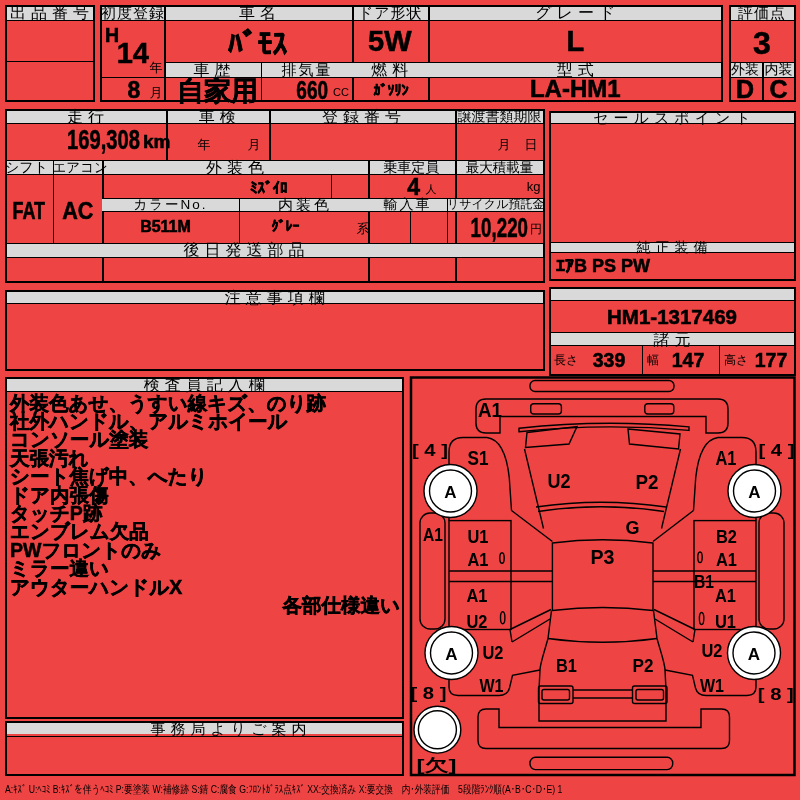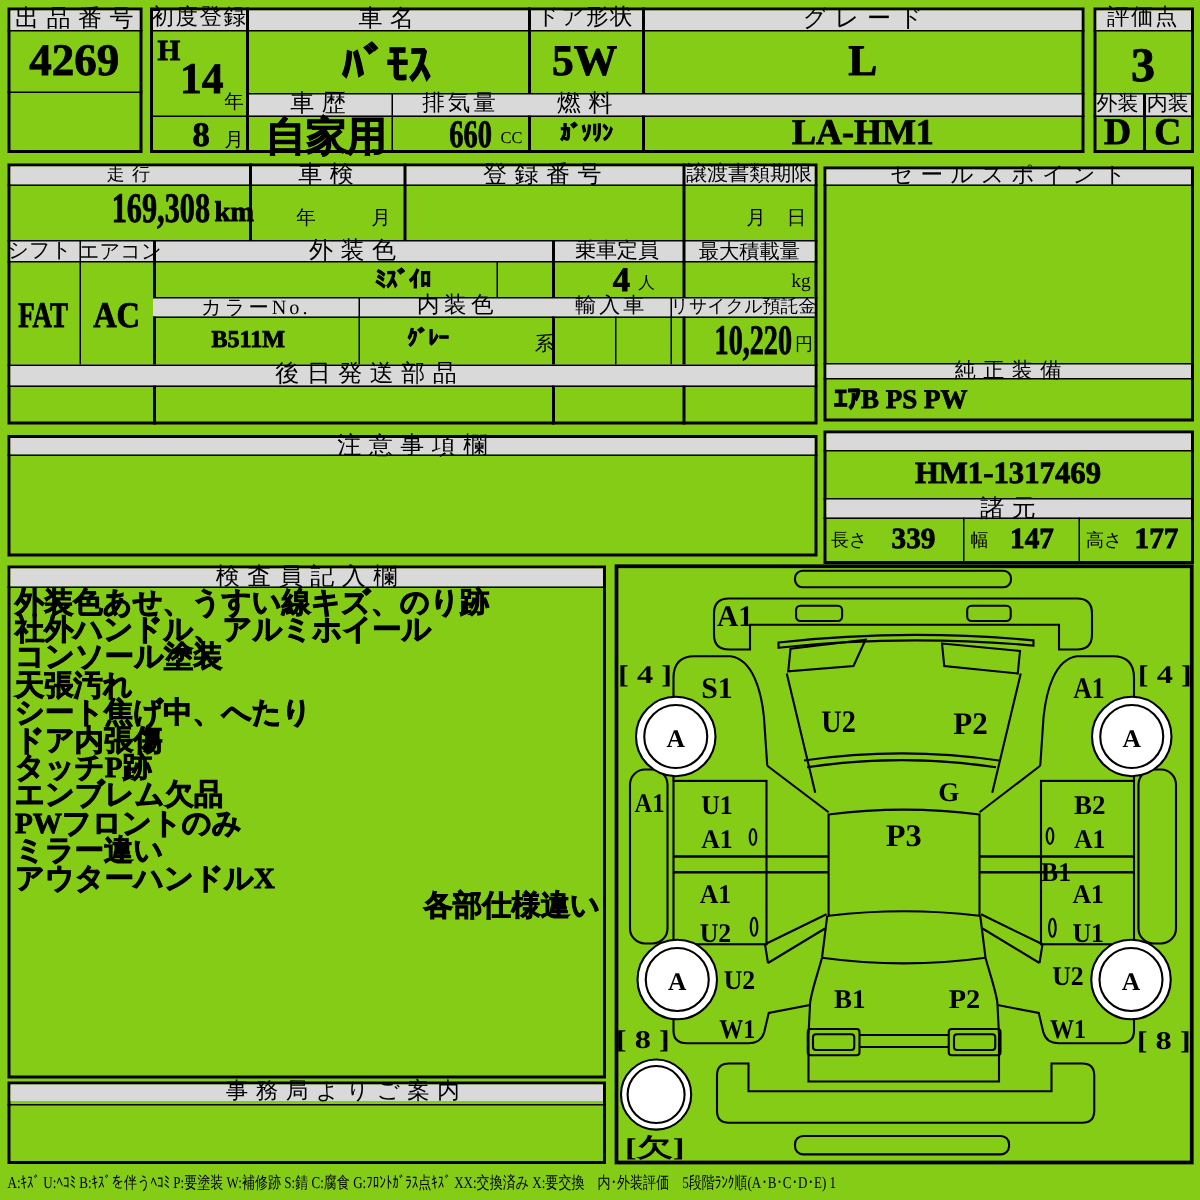--- a/index.html
+++ b/index.html
@@ -1,29 +1,28 @@
 <!DOCTYPE html>
 <html><head><meta charset="utf-8"><style>
 html,body{margin:0;padding:0;background:#fff}
-#pg{position:relative;width:800px;height:800px;background:#84cc16;font-family:Liberation Serif, serif;color:#000;overflow:hidden}
+#pg{position:relative;width:800px;height:800px;background:#ef4444;font-family:Liberation Sans, sans-serif;color:#000;overflow:hidden}
 .bx{position:absolute;border:2px solid #000;box-sizing:border-box;background:transparent}
 .ln{position:absolute;background:#000}
 .gb{position:absolute;background:#d9d9d9}
 .tx{position:absolute;text-align:center;white-space:nowrap;overflow:visible}
 .b{-webkit-text-stroke:0.55px #000}
 .lb{letter-spacing:5px;text-indent:5px}
 .b{font-weight:bold}
 </style></head><body>
 <div id="pg">
 <div class="bx" style="left:4.5px;top:5px;width:90px;height:97px;border-width:2px;"></div>
 <div class="gb" style="left:6.5px;top:7px;width:86px;height:12.5px"></div>
 <div class="ln" style="left:4.5px;top:19.5px;width:90px;height:1px"></div>
 <div class="tx lb" style="left:4.5px;top:6px;width:90px;height:13px;font-size:16px;line-height:13px;">出品番号</div>
 <div class="ln" style="left:4.5px;top:61px;width:90px;height:1px"></div>
-<div class="tx b" style="left:4.5px;top:20.5px;width:90px;height:40px;font-size:30px;line-height:40px;">4269</div>
 <div class="bx" style="left:100px;top:5px;width:622.5px;height:97px;border-width:2px;"></div>
 <div class="gb" style="left:102px;top:7px;width:618.5px;height:12.5px"></div>
 <div class="ln" style="left:100px;top:19.5px;width:622.5px;height:1px"></div>
 <div class="ln" style="left:163.5px;top:5px;width:2px;height:97px"></div>
 <div class="ln" style="left:351.5px;top:5px;width:2px;height:97px"></div>
 <div class="ln" style="left:428px;top:5px;width:2px;height:97px"></div>
 <div class="gb" style="left:165.5px;top:62px;width:555px;height:14.5px"></div>
 <div class="ln" style="left:163.5px;top:62px;width:559px;height:1px"></div>
 <div class="ln" style="left:163.5px;top:76.5px;width:559px;height:1px"></div>
 <div class="ln" style="left:260.5px;top:62px;width:1px;height:40px"></div>
@@ -36,20 +35,21 @@
 <div class="tx b" style="left:113px;top:42px;width:36px;height:22px;font-size:29px;line-height:22px;text-align:right">14</div>
 <div class="tx" style="left:149px;top:62px;width:14px;height:12px;font-size:13px;line-height:12px">年</div>
 <div class="tx b" style="left:120px;top:81px;width:28px;height:18px;font-size:23px;line-height:18px;text-align:center">8</div>
 <div class="tx" style="left:149px;top:87px;width:14px;height:12px;font-size:13px;line-height:12px">月</div>
 <div class="tx b" style="left:163.5px;top:26px;width:188px;height:36px;font-size:30px;line-height:36px;">ﾊﾞﾓｽ</div>
 <div class="tx b" style="left:351.5px;top:22px;width:76.5px;height:38px;font-size:29px;line-height:38px;">5W</div>
 <div class="tx b" style="left:428px;top:22px;width:294.5px;height:38px;font-size:29px;line-height:38px;">L</div>
 <div class="tx lb" style="left:163.5px;top:62.5px;width:97px;height:13px;font-size:16px;line-height:13px;">車歴</div>
 <div class="tx lb" style="left:260.5px;top:62.5px;width:91px;height:13px;font-size:15px;line-height:13px;letter-spacing:2px;text-indent:2px">排気量</div>
 <div class="tx lb" style="left:351.5px;top:62.5px;width:76.5px;height:13px;font-size:16px;line-height:13px;">燃料</div>
+<div class="tx lb" style="left:428px;top:62.5px;width:294.5px;height:13px;font-size:16px;line-height:13px;">型式</div>
 <div class="tx b" style="left:177px;top:80px;width:80px;height:22px;font-size:27px;line-height:22px">自家用</div>
 <div class="tx b" style="left:262px;top:79px;width:66px;height:22px;font-size:26px;line-height:22px;text-align:right;transform:scaleX(0.73);transform-origin:100% 50%">660</div>
 <div class="tx" style="left:332px;top:85px;width:18px;height:14px;font-size:11px;line-height:14px">CC</div>
 <div class="tx b" style="left:373.5px;top:79px;width:60px;height:22px;font-size:14px;line-height:22px;text-align:left">ｶﾞｿﾘﾝ</div>
 <div class="tx b" style="left:428px;top:77px;width:294.5px;height:24px;font-size:24px;line-height:24px;">LA-HM1</div>
 <div class="bx" style="left:728.5px;top:5px;width:67px;height:97px;border-width:2px;"></div>
 <div class="gb" style="left:730.5px;top:7px;width:63px;height:12.5px"></div>
 <div class="ln" style="left:728.5px;top:19.5px;width:67px;height:1px"></div>
 <div class="tx " style="left:728.5px;top:6px;width:67px;height:18px;font-size:15px;line-height:13px;letter-spacing:1px">評価点</div>
 <div class="tx b" style="left:728.5px;top:25px;width:67px;height:36px;font-size:32px;line-height:36px;">3</div>
@@ -60,21 +60,21 @@
 <div class="tx " style="left:728.5px;top:62.5px;width:33px;height:13px;font-size:14px;line-height:13px;">外装</div>
 <div class="tx " style="left:761.5px;top:62.5px;width:34px;height:13px;font-size:14px;line-height:13px;">内装</div>
 <div class="tx b" style="left:728.5px;top:77px;width:33px;height:24px;font-size:25px;line-height:24px;">D</div>
 <div class="tx b" style="left:761.5px;top:77px;width:34px;height:24px;font-size:25px;line-height:24px;">C</div>
 <div class="bx" style="left:5px;top:108.5px;width:539.5px;height:174px;border-width:2px;"></div>
 <div class="gb" style="left:7px;top:110.5px;width:535.5px;height:12px"></div>
 <div class="ln" style="left:5px;top:123px;width:539.5px;height:1px"></div>
 <div class="ln" style="left:166px;top:108.5px;width:2px;height:51.5px"></div>
 <div class="ln" style="left:268.5px;top:108.5px;width:2px;height:51.5px"></div>
 <div class="ln" style="left:454.5px;top:108.5px;width:2px;height:51.5px"></div>
-<div class="tx lb" style="left:5px;top:109.5px;width:161px;height:13px;font-size:12px;line-height:13px;">走行</div>
+<div class="tx lb" style="left:5px;top:109.5px;width:161px;height:13px;font-size:16px;line-height:13px;">走行</div>
 <div class="tx lb" style="left:166px;top:109.5px;width:102.5px;height:13px;font-size:16px;line-height:13px;">車検</div>
 <div class="tx lb" style="left:268.5px;top:109.5px;width:186px;height:13px;font-size:16px;line-height:13px;">登録番号</div>
 <div class="tx " style="left:454.5px;top:109.5px;width:90px;height:13px;font-size:14px;line-height:13px;">譲渡書類期限</div>
 <div class="tx b" style="left:20px;top:124px;width:120px;height:32px;font-size:28px;line-height:32px;text-align:right;transform:scaleX(0.72);transform-origin:100% 50%">169,308</div>
 <div class="tx b" style="left:143px;top:129px;width:22px;height:26px;font-size:19px;line-height:26px;text-align:left">km</div>
 <div class="tx" style="left:197px;top:138px;width:14px;height:14px;font-size:13px;line-height:14px">年</div>
 <div class="tx" style="left:247px;top:138px;width:14px;height:14px;font-size:13px;line-height:14px">月</div>
 <div class="tx" style="left:497px;top:138px;width:14px;height:14px;font-size:13px;line-height:14px">月</div>
 <div class="tx" style="left:524px;top:138px;width:14px;height:14px;font-size:13px;line-height:14px">日</div>
 <div class="gb" style="left:7px;top:160px;width:535.5px;height:14px"></div>

